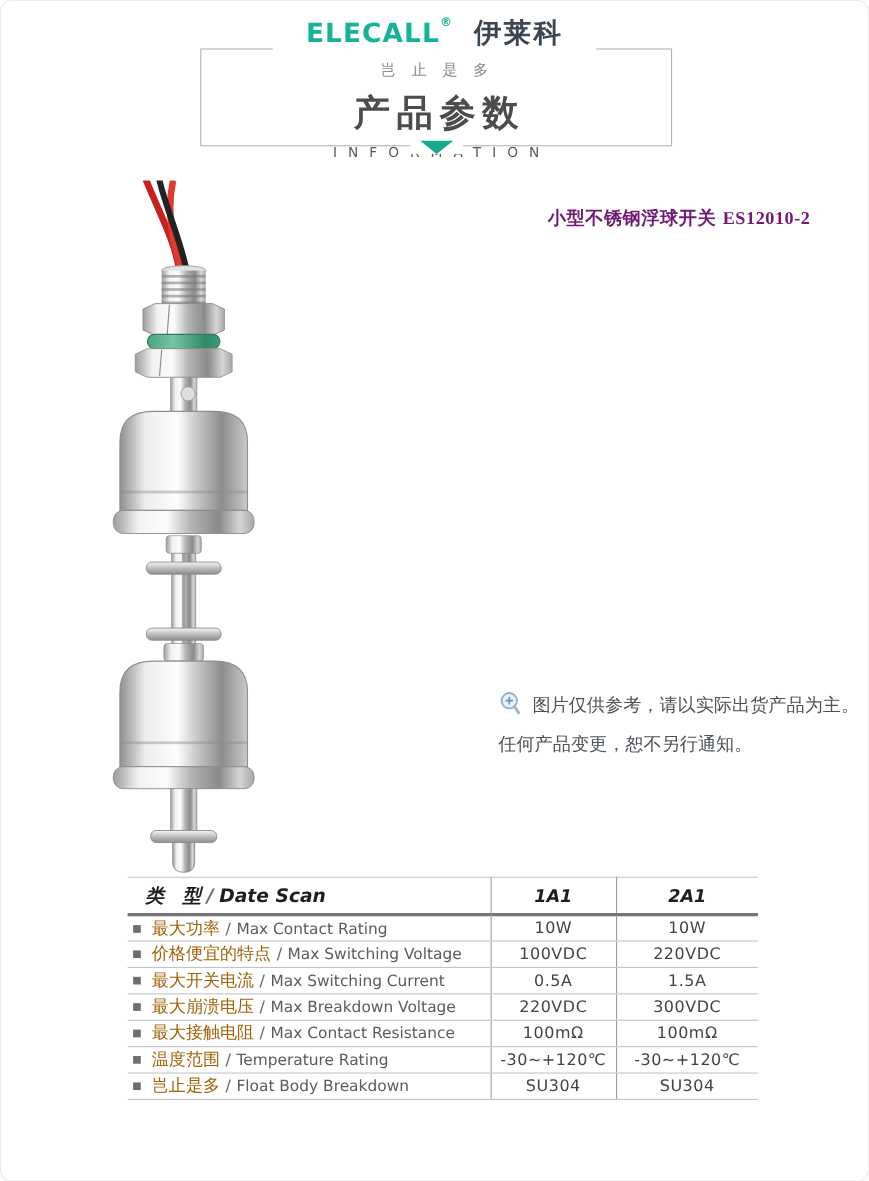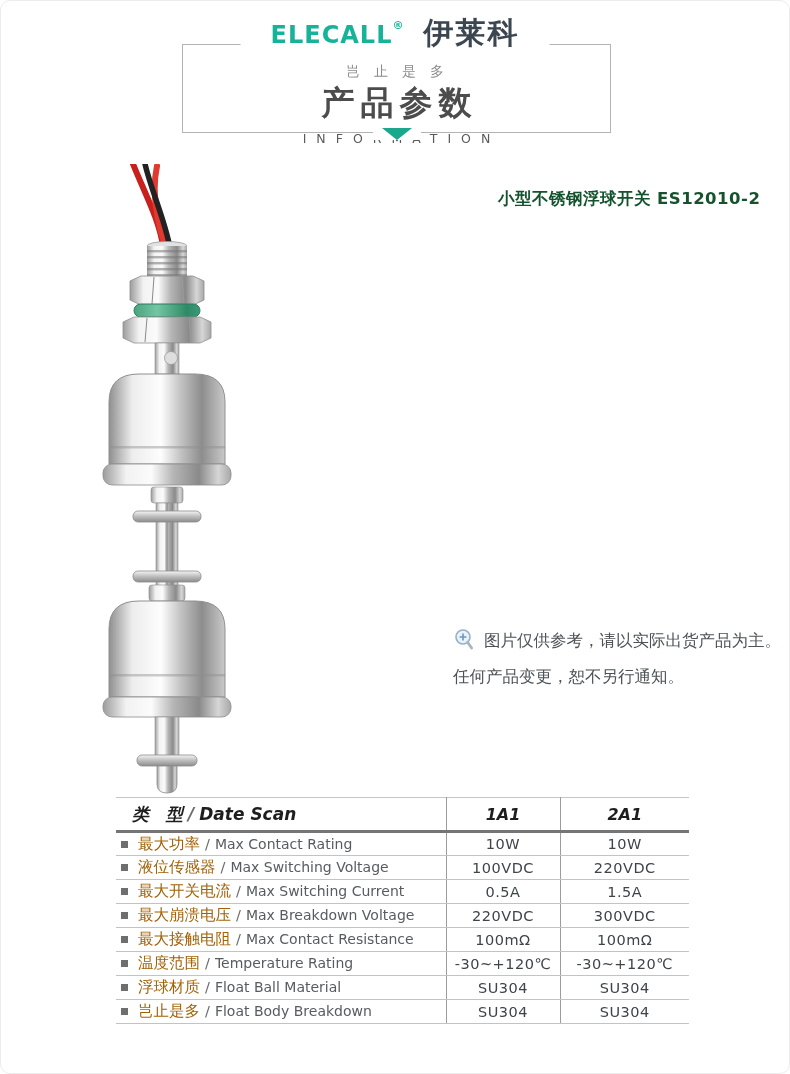--- a/index.html
+++ b/index.html
@@ -9,36 +9,36 @@
   *{margin:0;padding:0;box-sizing:border-box;}
   body{background:#fff;font-family:"DejaVu Sans","Liberation Sans",sans-serif;}
   .page{position:relative;width:790px;height:1074px;margin:0 auto;background:#fff;
         border:1px solid #ececec;border-radius:10px;overflow:hidden;}
 
   
   .brand{position:absolute;top:10px;left:50%;transform:translateX(-50%);
          background:#fff;padding:2px 30px 4px;text-align:center;z-index:3;white-space:nowrap;}
   .logo-en{font-size:24px;font-weight:bold;color:var(--brand-teal);letter-spacing:1px;}
   .logo-reg{font-size:11px;font-weight:bold;color:var(--brand-teal);vertical-align:14px;}
-  .logo-cn{font-size:30px;font-weight:bold;color:#3c4650;margin-left:20px;letter-spacing:2px;}
+  .logo-cn{font-size:25px;font-weight:bold;color:#3c4650;margin-left:20px;letter-spacing:2px;}
   .tagline{margin-top:9px;font-size:14px;color:#8b8b8b;letter-spacing:14px;padding-left:14px;}
 
   
   .banner{position:absolute;top:43px;left:181px;width:429px;height:89px;
           border:1px solid #b3b3b3;text-align:center;z-index:1;}
   .banner-title{margin-top:36px;font-size:33px;font-weight:bold;color:#4c4c4c;letter-spacing:6px;padding-left:6px;}
   .banner-sub{margin-top:5px;font-size:12.5px;color:#5a5a5a;letter-spacing:10px;padding-left:10px;text-align:center;}
   .tri-wrap{position:absolute;left:50%;bottom:-8px;transform:translateX(-50%);
             background:#fff;padding:0 9px;line-height:0;font-size:0;}
   .tri{display:inline-block;width:0;height:0;border-left:15px solid transparent;
        border-right:15px solid transparent;border-top:12px solid #1ba78e;}
 
   
   .product-title{position:absolute;left:497px;top:187px;font-size:16.5px;font-weight:bold;
-                 color:#14532d;letter-spacing:0.5px;white-space:nowrap;}
+                 color:#701a75;letter-spacing:0.5px;white-space:nowrap;font-family:Liberation Serif, serif;}
   .product-title .model{margin-left:6px;}
 
   
   .photo{position:absolute;left:98px;top:163px;width:145px;height:640px;}
 
   
   .desc{position:absolute;left:311px;top:306px;width:463px;font-size:17px;line-height:34.6px;
         color:#4c5257;text-align:justify;text-indent:36px;}
   .desc .hl{color:var(--accent-red);}
 
@@ -196,21 +196,21 @@
         <th class="col">2A1</th>
       </tr>
     </thead>
     <tbody>
         <tr>
           <td class="lbl"><span class="bullet"></span><span class="cn">最大功率</span><span class="sep">/</span><span class="en">Max Contact Rating</span></td>
           <td class="val">10W</td>
           <td class="val">10W</td>
         </tr>
         <tr>
-          <td class="lbl"><span class="bullet"></span><span class="cn">液位传感器</span><span class="sep">/</span><span class="en">Max Switching Voltage</span></td>
+          <td class="lbl"><span class="bullet"></span><span class="cn">价格便宜的特点</span><span class="sep">/</span><span class="en">Max Switching Voltage</span></td>
           <td class="val">100VDC</td>
           <td class="val">220VDC</td>
         </tr>
         <tr>
           <td class="lbl"><span class="bullet"></span><span class="cn">最大开关电流</span><span class="sep">/</span><span class="en">Max Switching Current</span></td>
           <td class="val">0.5A</td>
           <td class="val">1.5A</td>
         </tr>
         <tr>
           <td class="lbl"><span class="bullet"></span><span class="cn">最大崩溃电压</span><span class="sep">/</span><span class="en">Max Breakdown Voltage</span></td>
@@ -221,25 +221,20 @@
           <td class="lbl"><span class="bullet"></span><span class="cn">最大接触电阻</span><span class="sep">/</span><span class="en">Max Contact Resistance</span></td>
           <td class="val">100mΩ</td>
           <td class="val">100mΩ</td>
         </tr>
         <tr>
           <td class="lbl"><span class="bullet"></span><span class="cn">温度范围</span><span class="sep">/</span><span class="en">Temperature Rating</span></td>
           <td class="val">-30~+120℃</td>
           <td class="val">-30~+120℃</td>
         </tr>
         <tr>
-          <td class="lbl"><span class="bullet"></span><span class="cn">浮球材质</span><span class="sep">/</span><span class="en">Float Ball Material</span></td>
-          <td class="val">SU304</td>
-          <td class="val">SU304</td>
-        </tr>
-        <tr>
           <td class="lbl"><span class="bullet"></span><span class="cn">岂止是多</span><span class="sep">/</span><span class="en">Float Body Breakdown</span></td>
           <td class="val">SU304</td>
           <td class="val">SU304</td>
         </tr>
       </tbody>
   </table>
 
 </div>
 
 </body></html>

